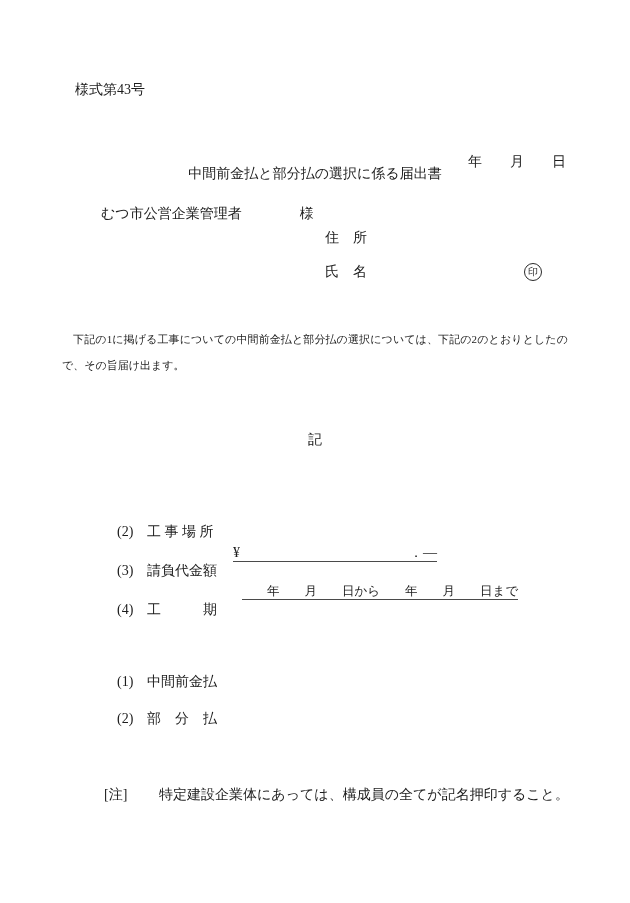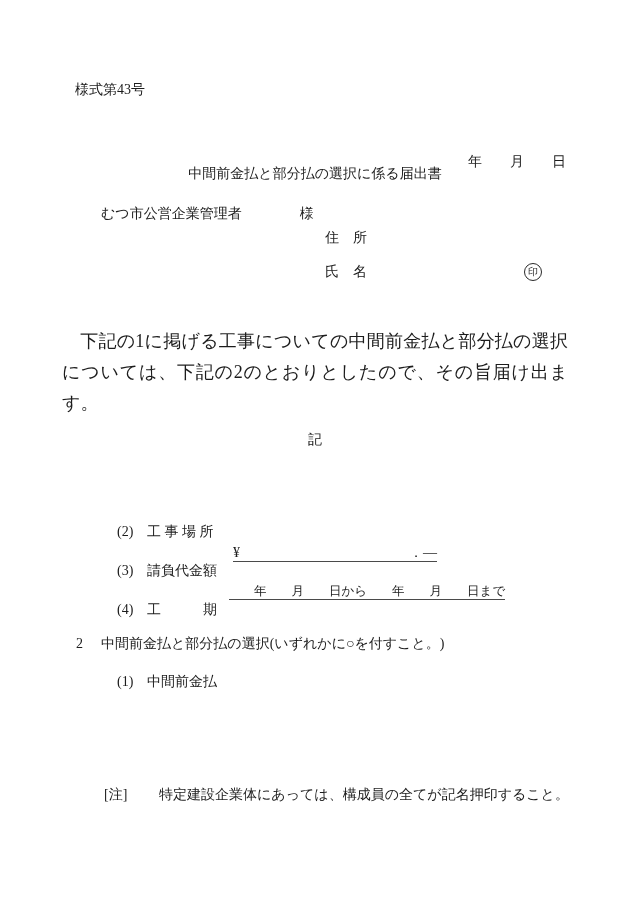--- a/index.html
+++ b/index.html
@@ -16,33 +16,33 @@
   }
   .abs { position: absolute; white-space: pre; line-height: 17px; }
   .center { left: 0; right: 0; text-align: center; margin-top: 48px; }
   .num { display: inline-block; width: 30px; white-space: pre; }
   .snum { display: inline-block; width: 25px; white-space: pre; }
   .note-label { display: inline-block; width: 55px; white-space: pre; }
   .honorific { margin-left: 58px; }
   .para {
     position: absolute;
     left: 62px; top: 326px; width: 506px;
-    font-size: 18px; line-height: 31px;
+    font-size: 11px; line-height: 26px;
     text-align: justify; white-space: pre-wrap;
   }
   .blank-amount {
     position: absolute;
     left: 233px; top: 545px; width: 204px; height: 16px;
     border-bottom: 1.2px solid #4a4a4a;
     display: flex; justify-content: space-between; align-items: flex-start;
     line-height: 16px;
   }
   .blank-period {
     position: absolute;
-    left: 229px; top: 584px; height: 15px;
+    left: 242px; top: 584px; height: 15px;
     border-bottom: 1.2px solid #4a4a4a;
     font-size: 12.5px; line-height: 15px; white-space: pre; font-family: Liberation Serif, serif;
   }
   .seal {
     position: absolute;
     left: 524px; top: 263px;
     width: 16px; height: 16px;
     border: 1px solid #2a2a2a; border-radius: 50%;
     display: flex; align-items: center; justify-content: center;
     font-size: 10px; line-height: 10px; color: #2a2a2a;
@@ -87,26 +87,26 @@
   <div class="blank-amount">
     <span>¥</span>
     <span>．―</span>
   </div>
 
   <div class="abs" style="left:103px; top:584px">
     <span class="num">(4)</span><span>工　　　期</span>
   </div>
   <div class="blank-period">　　年　　月　　日から　　年　　月　　日まで</div>
 
-  <div class="abs" style="left:62px; top:618px">
-    <span class="snum">2</span><span>中間前金払と部分払の選択(いずれかに○を付すこと。)</span>
-  </div>
 
   <div class="abs" style="left:103px; top:656px">
     <span class="num">(1)</span><span>中間前金払</span>
   </div>
 
+  <div class="abs" style="left:103px; top:693px">
+    <span class="num">(2)</span><span>部　分　払</span>
+  </div>
 
   <div class="abs" style="left:90px; top:769px">
     <span class="note-label">[注]</span><span>特定建設企業体にあっては、構成員の全てが記名押印すること。</span>
   </div>
 
 </div>
 
 </body></html>

